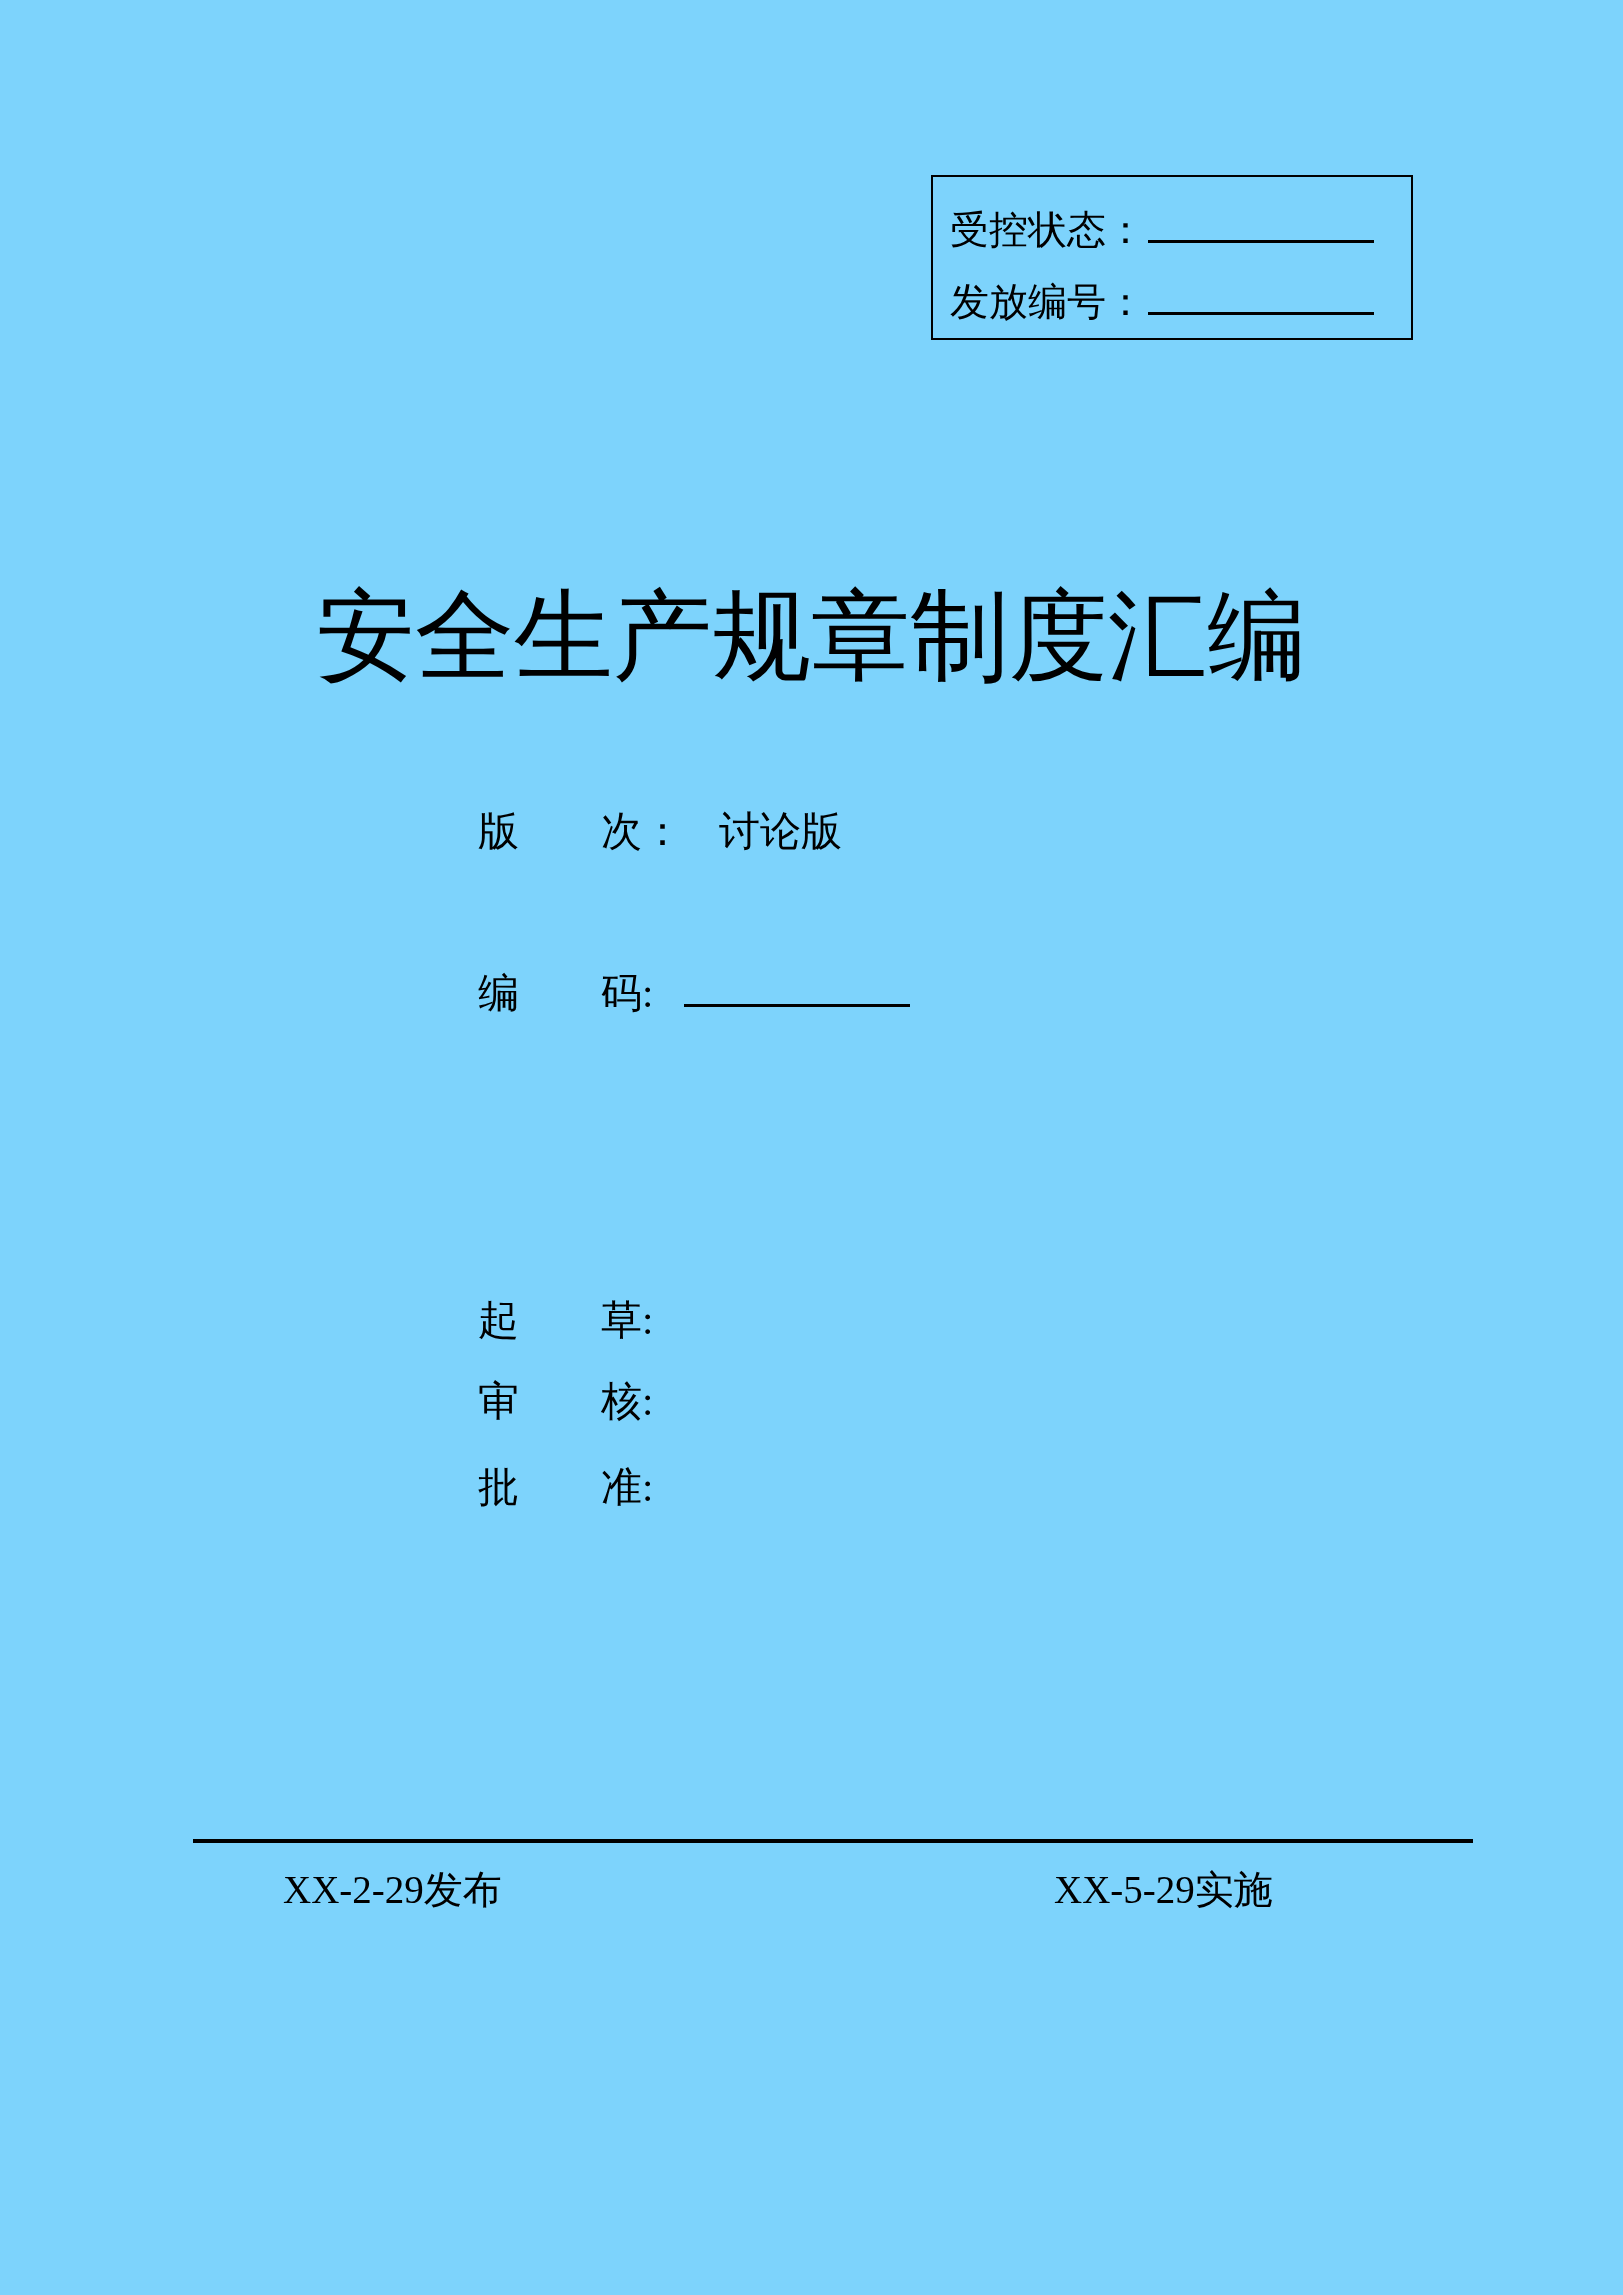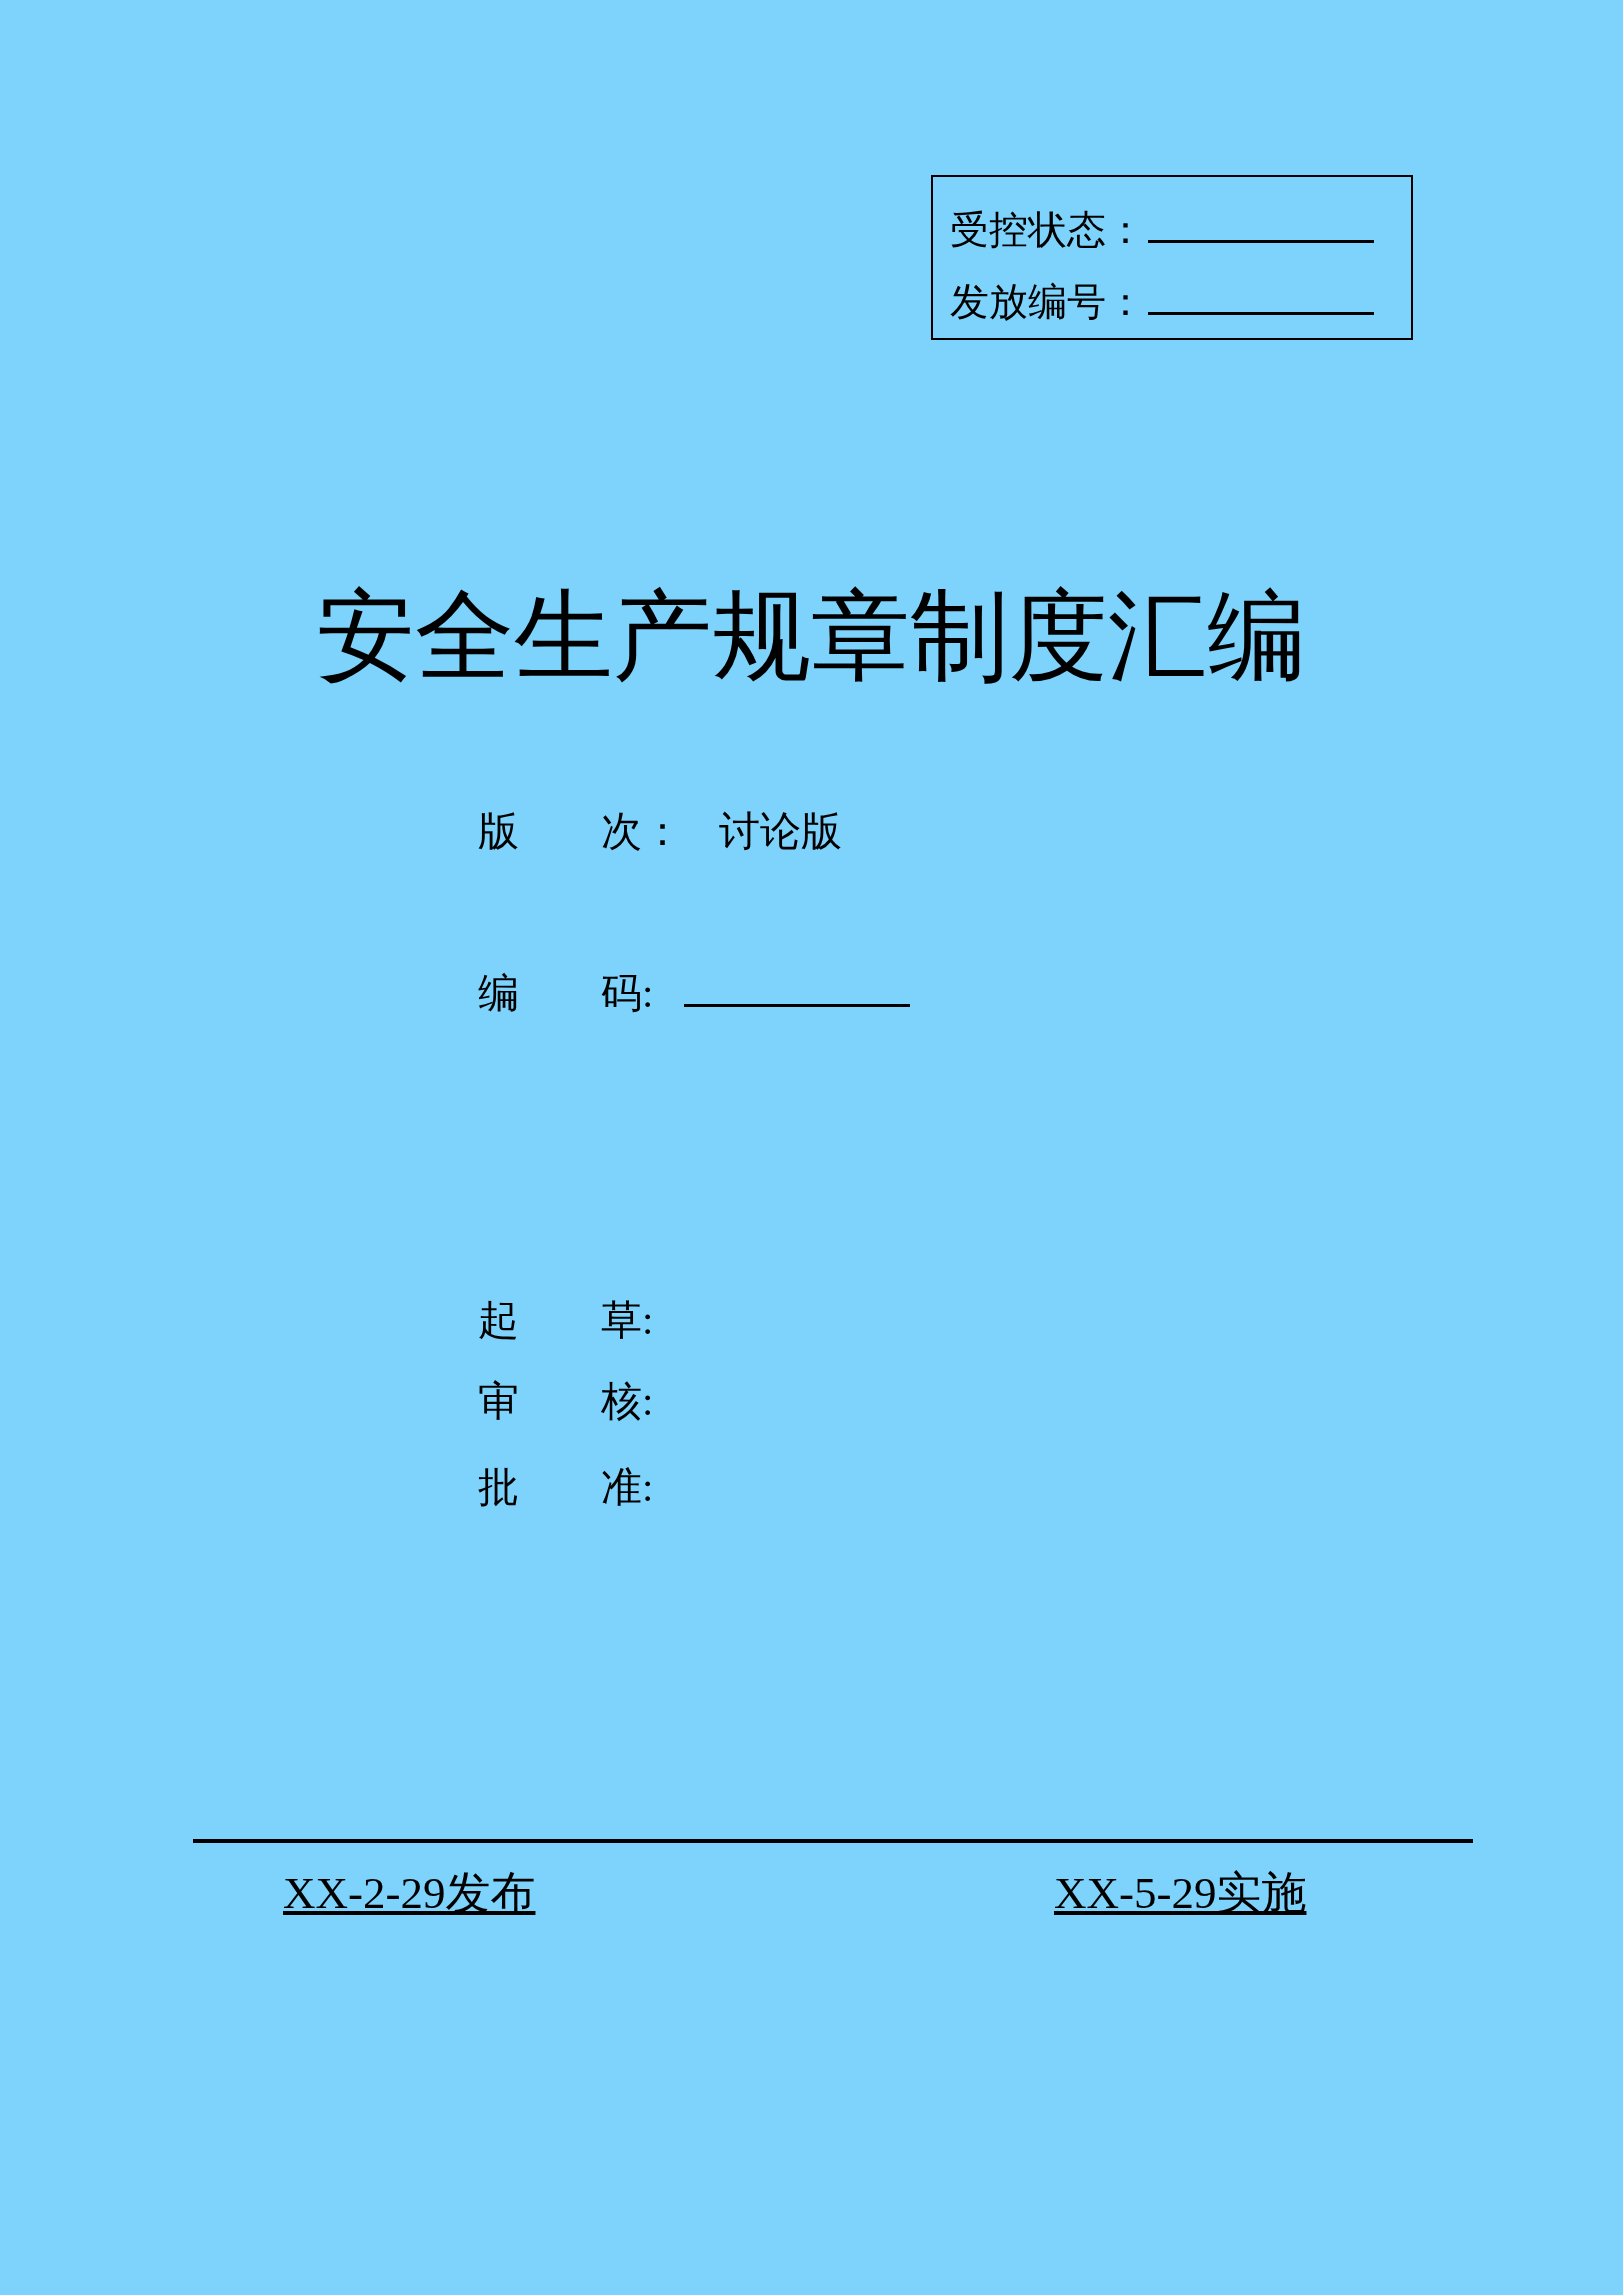--- a/index.html
+++ b/index.html
@@ -81,24 +81,23 @@
     position: absolute;
     left: 193px;
     top: 1839px;
     width: 1280px;
     height: 3.9px;
     background: #000000;
   }
   .footer-date {
     position: absolute;
     top: 1869px;
-    font-size: 45px;
+    font-size: 39px;
     line-height: 1.1;
     white-space: nowrap;
-    text-decoration: underline;
   }
   .footer-release   { left: 283px; }
   .footer-implement { left: 1054px; }
 </style>
 </head>
 <body>
 
 <div class="page">
 
   <div class="control-box">

